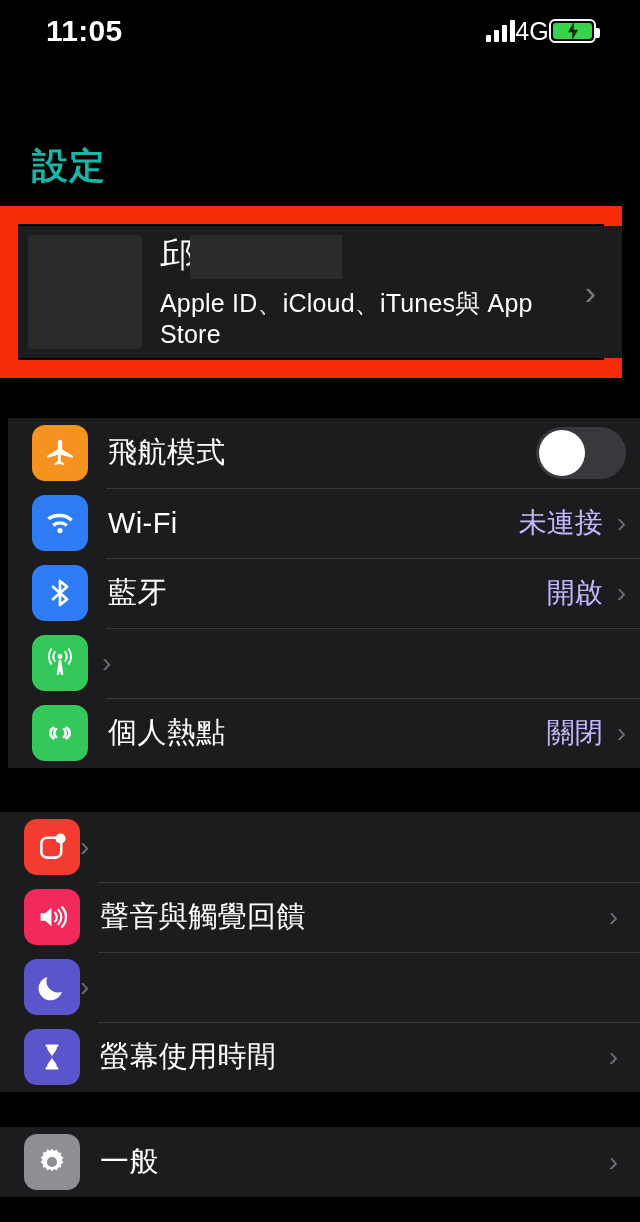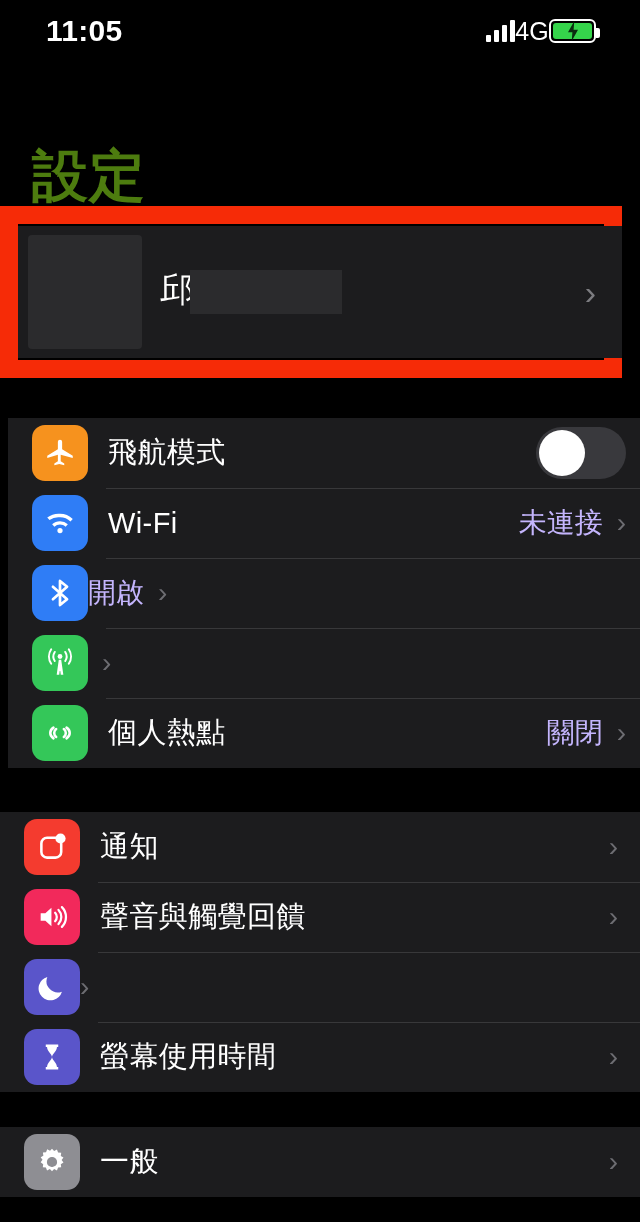--- a/index.html
+++ b/index.html
@@ -28,21 +28,21 @@
   .sb-net { color:#fff; font-size:25px; font-weight:400; letter-spacing:.2px; }
   .batt { position:relative; width:47px; height:24px; border:2px solid #fff; border-radius:6px; padding:2px; }
   .batt .fill { width:100%; height:100%; background:#35d44b; border-radius:3px; }
   .batt:after { content:""; position:absolute; right:-6px; top:7px; width:4px; height:10px; background:#fff; border-radius:0 2px 2px 0; }
   .bolt { position:absolute; left:0; top:0; width:100%; height:100%; display:flex; align-items:center; justify-content:center; }
   .bolt svg { width:16px; height:20px; display:block; }
 
   
   .page-title {
     position:absolute; left:32px; top:148px;
-    color:#4d7c0f; font-size:56px; font-weight:700; letter-spacing:1px;
+    color:#14b8a6; font-size:36px; font-weight:700; letter-spacing:1px;
     line-height:1;
   }
 
   
   .highlight {
     position:absolute; left:0; top:206px; width:622px; height:172px;
     border:18px solid #f62b07;
     background:#000;
   }
   .highlight-inner { position:absolute; inset:0; }
@@ -123,20 +123,21 @@
   <div class="page-title">設定</div>
 
   <div class="highlight" style="border-color: rgb(246, 43, 7);">
     <div class="highlight-inner"></div>
   </div>
 
   <div class="appleid-row">
     <div class="avatar"></div>
     <div class="appleid-text">
       <div class="appleid-name"><span>邱</span><span class="name-redact"></span></div>
+      <div class="appleid-sub">Apple ID、iCloud、iTunes與 App Store</div>
     </div>
     <div class="appleid-chev">›</div>
   </div>
 
   <div class="group" id="group-connectivity" style="top:418px;margin-left:8px;">
     <div class="row">
       <div class="icon" style="background:#f6921e">
         <svg width="34" height="34" viewBox="0 0 24 24">
             <path fill="#fff" d="M21 15.5v-1.6l-7.5-4.6V4.1a1.5 1.5 0 1 0-3 0v5.2L3 13.9v1.6l7.5-2.3v4.6L8 19.4v1.2l3.5-.9 3.5.9v-1.2l-2.5-1.6v-4.6Z"></path>
           </svg>
@@ -155,20 +156,21 @@
       <div class="row-label">Wi-Fi</div>
       <div class="row-value">未連接</div>
       <div class="chev">›</div>
     </div>
     <div class="row">
       <div class="icon" style="background:#2f7df6">
         <svg width="34" height="34" viewBox="0 0 24 24">
             <path fill="none" stroke="#fff" stroke-width="1.9" stroke-linejoin="round" stroke-linecap="round" d="M7 7.6 17 16.4 12 20.5V3.5l5 4.1L7 16.4"></path>
           </svg>
       </div>
+      <div class="row-label">藍牙</div>
       <div class="row-value">開啟</div>
       <div class="chev">›</div>
     </div>
     <div class="row">
       <div class="icon" style="background:#34c759">
         <svg width="34" height="34" viewBox="0 0 24 24">
           <path fill="#fff" d="M11.15 9.7h1.7l1.5 10.6h-1.8l-.35-2.6h-.4l-.35 2.6H9.65Z"></path>
           <circle cx="12" cy="7.4" r="1.7" fill="#fff"></circle>
           <path fill="none" stroke="#fff" stroke-width="1.4" stroke-linecap="round" d="M8.3 4.2a6 6 0 0 0 0 6.4M15.7 4.2a6 6 0 0 1 0 6.4M5.8 2.3a9 9 0 0 0 0 10.2M18.2 2.3a9 9 0 0 1 0 10.2"></path>
         </svg>
@@ -189,21 +191,20 @@
   </div>
 
   <div class="group" id="group-alerts" style="top:812px;">
     <div class="row">
       <div class="icon" style="background:#f43b2f">
         <svg width="34" height="34" viewBox="0 0 24 24">
           <rect x="4.5" y="5.5" width="14" height="14" rx="4" fill="none" stroke="#fff" stroke-width="1.8"></rect>
           <circle cx="18" cy="6" r="3.6" fill="#fff"></circle>
         </svg>
       </div>
-      <div class="row-label">通知</div>
       <div class="chev">›</div>
     </div>
     <div class="row">
       <div class="icon" style="background:#f2295b">
         <svg width="34" height="34" viewBox="0 0 24 24">
           <path fill="#fff" d="M4 9.3h3.3L11.6 5.4v13.2L7.3 14.7H4Z"></path>
           <path fill="none" stroke="#fff" stroke-width="1.6" stroke-linecap="round" d="M14.2 9a4.4 4.4 0 0 1 0 6M16.6 7a7.3 7.3 0 0 1 0 10M19 5a10 10 0 0 1 0 14"></path>
         </svg>
       </div>
       <div class="row-label">聲音與觸覺回饋</div>

